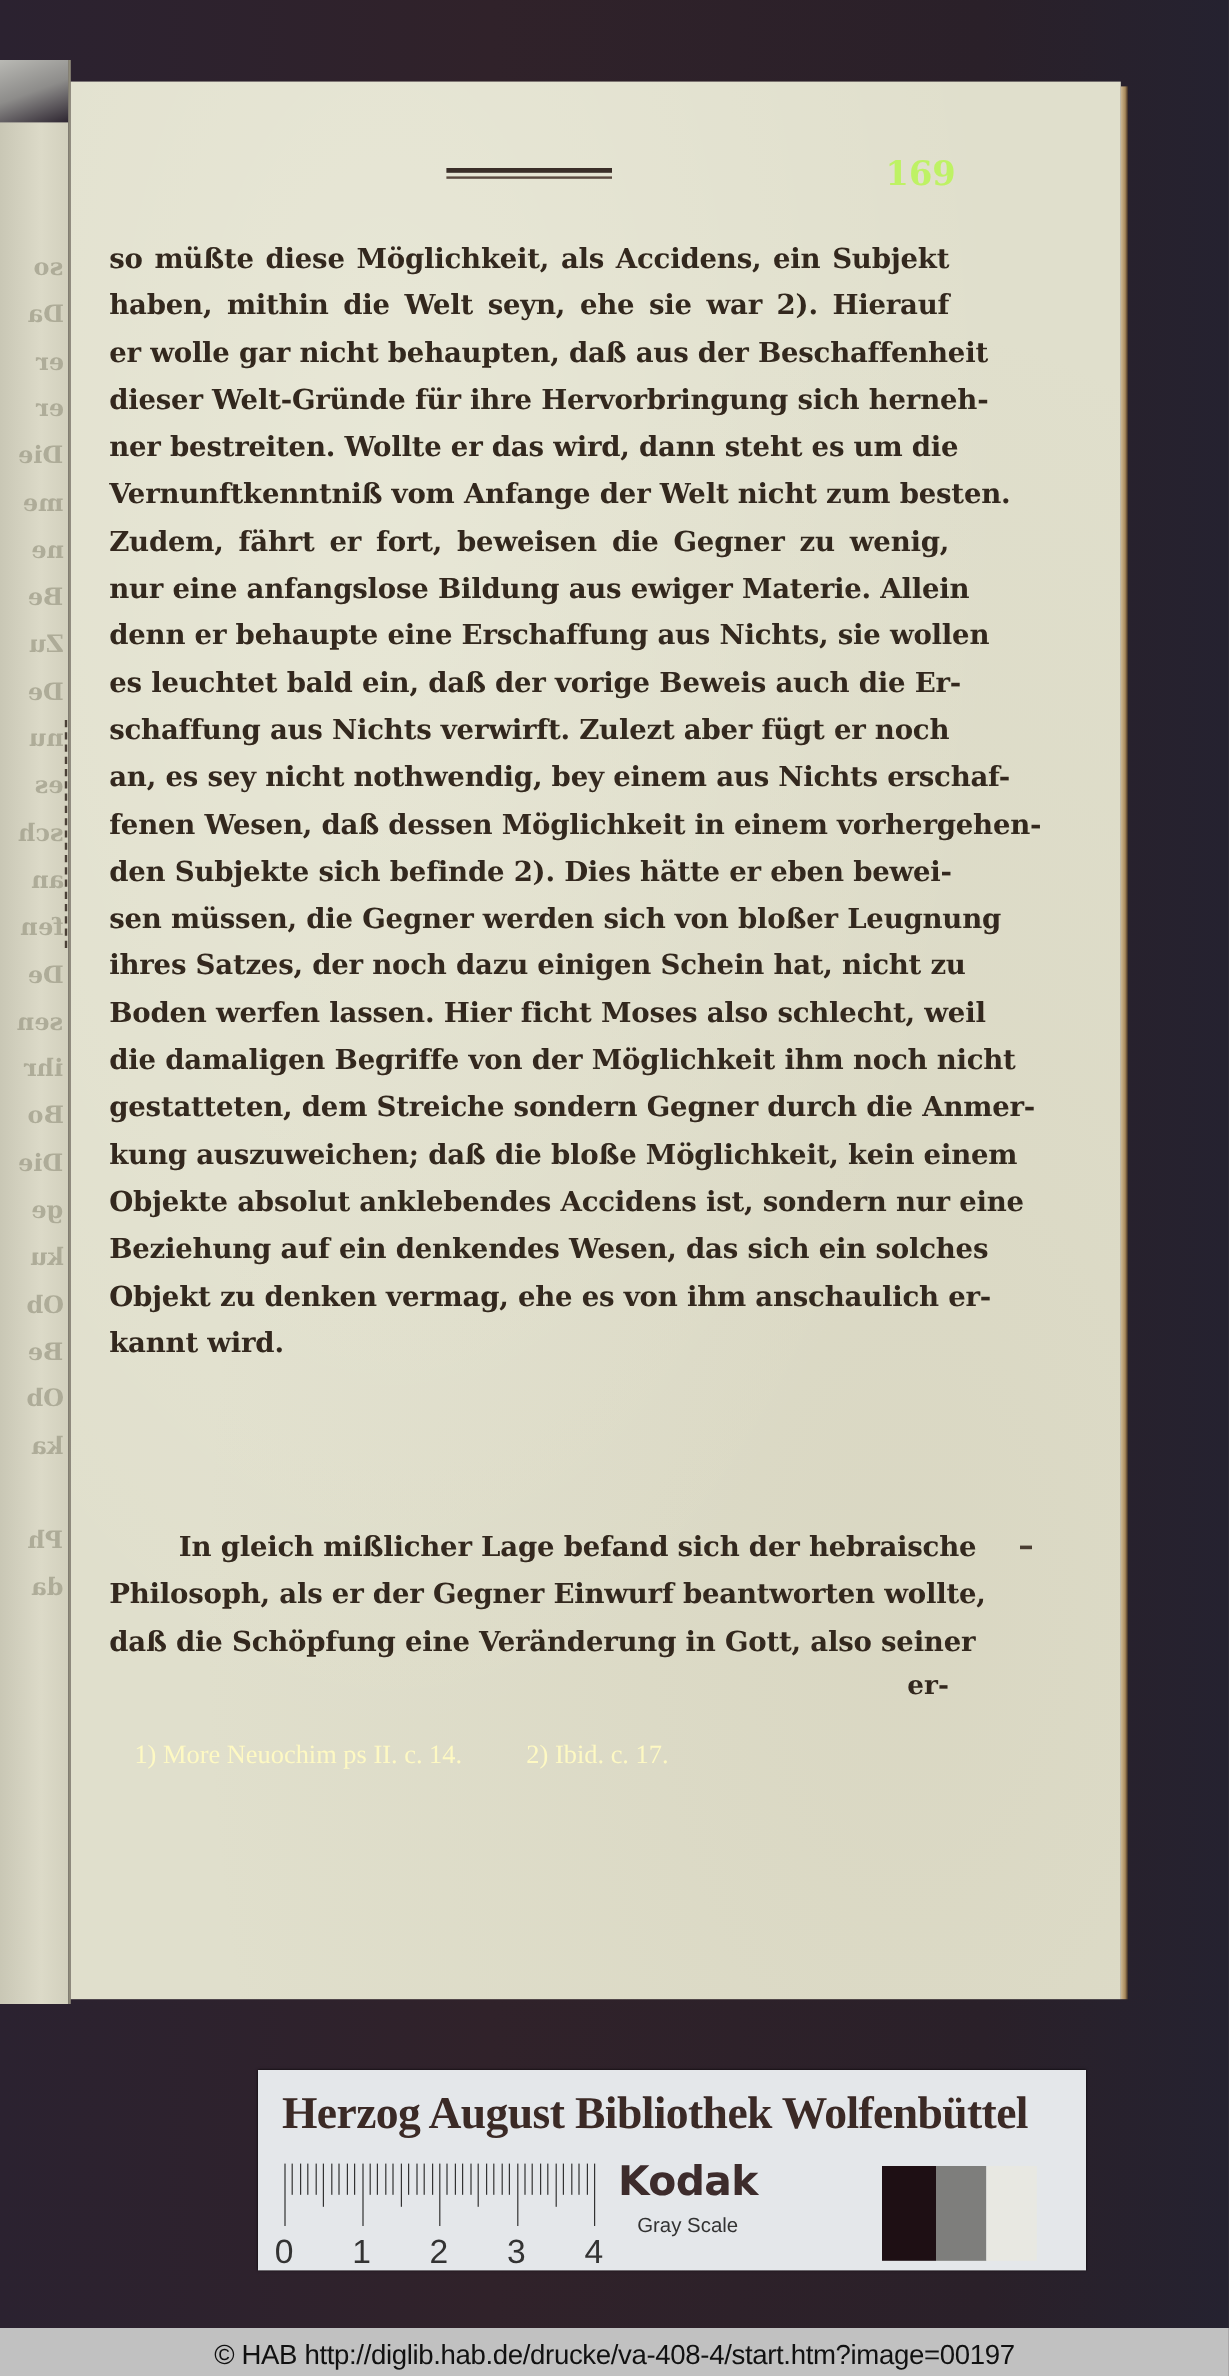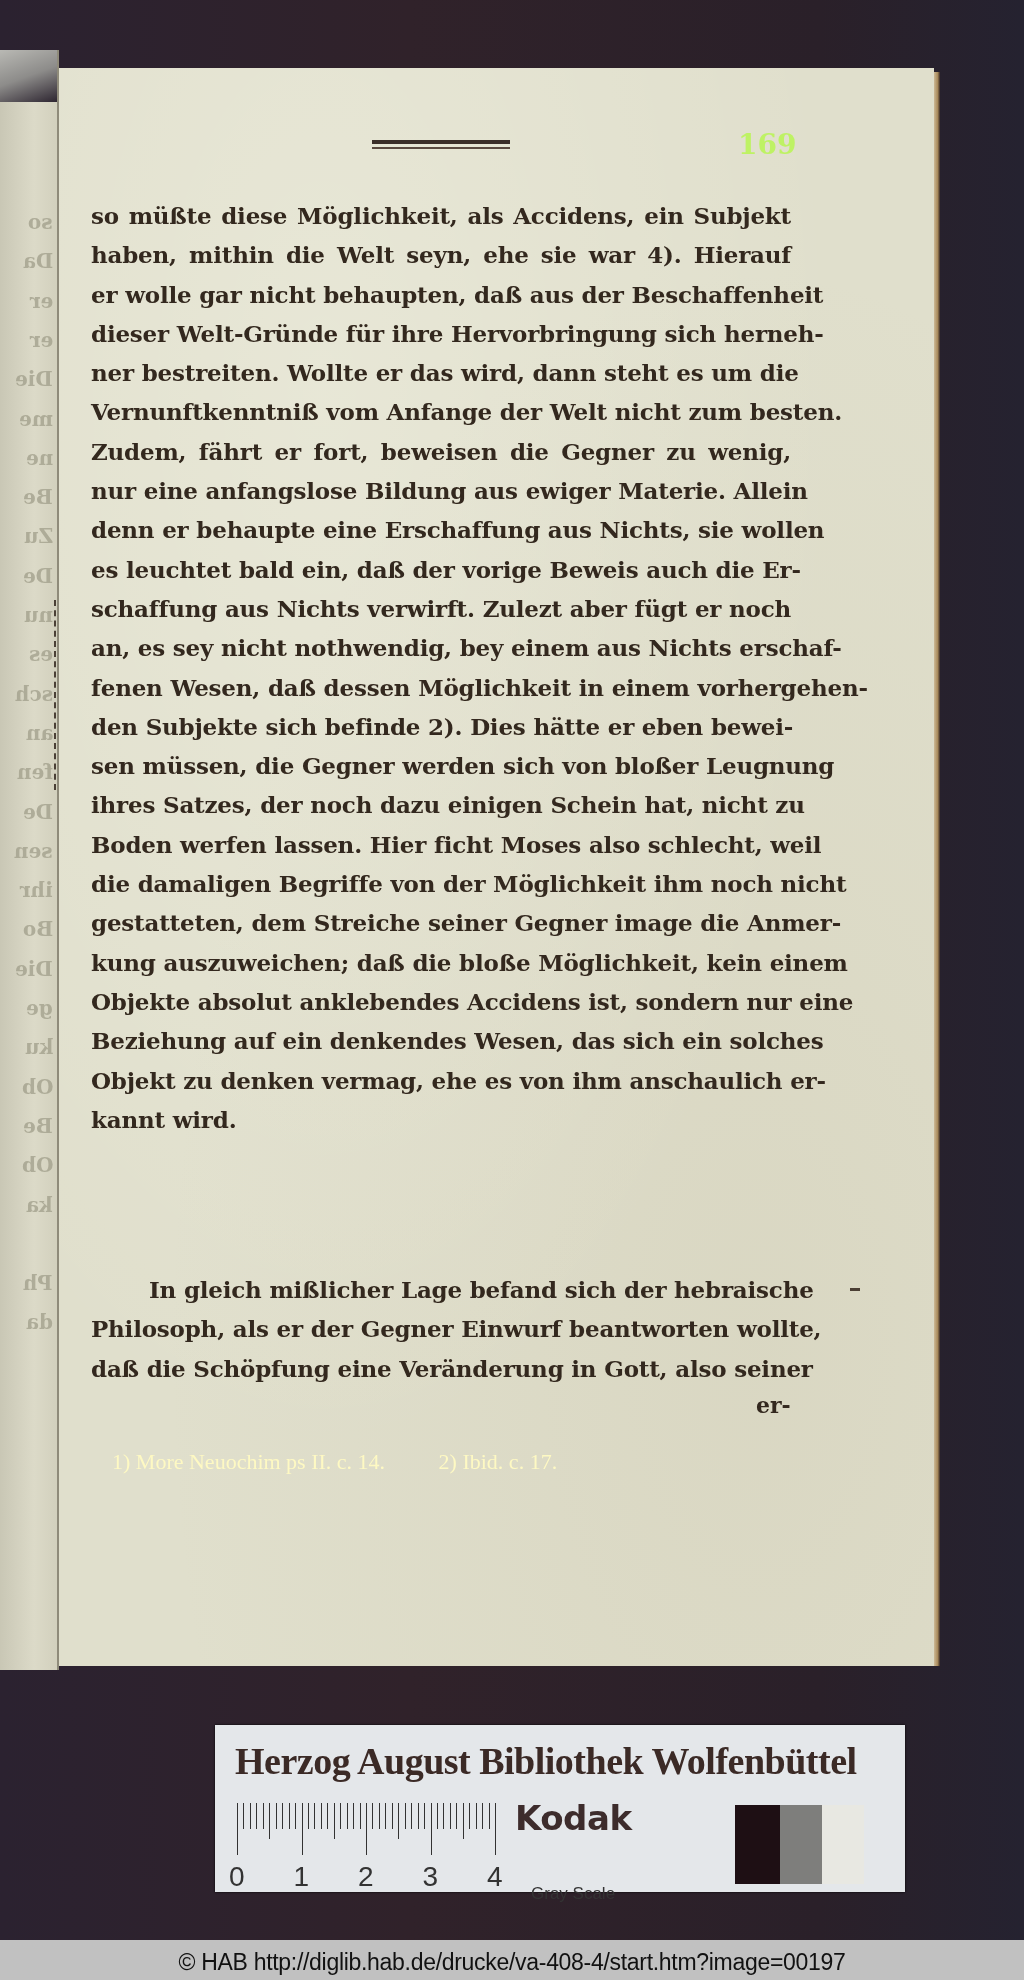--- a/index.html
+++ b/index.html
@@ -89,21 +89,21 @@
   .tick { position:absolute; top:0; width:1px; background:#333; }
   .ruler-label {
     position:absolute; top:58px; font-family:"Liberation Sans", sans-serif; font-size:28px; color:#333;
   }
   .kodak {
     position:absolute; left:300px; top:73px; font-family:"DejaVu Sans", sans-serif; font-weight:bold;
     font-size:34px; color:#3d2c2c; letter-spacing:-0.5px;
   }
   .kodak-sub {
     position:absolute; left:316px; top:120px; font-family:"Liberation Sans", sans-serif;
-    font-size:17px; color:#333;margin-top:39px;
+    font-size:17px; color:#333;
   }
   .swatch { position:absolute; top:80px; height:79px; }
   .caption-bar {
     position:absolute; left:0; top:1940px; width:1024px; height:40px; background:#c1c1c1;
   }
   .caption {
     position:absolute; left:0; top:1949px; width:1024px; text-align:center;
     font-family:"Liberation Sans", sans-serif; font-size:23px; color:#111; letter-spacing:-0.3px;
   }
 </style>
@@ -150,38 +150,38 @@
 <div class="stitch"></div>
 
 <div class="page"></div>
 <div class="page-edge"></div>
 
 <div class="header-rule"></div>
 <div class="page-number">169</div>
 
 <div class="body-text" id="para1">
     <span class="line">so müßte diese Möglichkeit, als Accidens, ein Subjekt</span>
-    <span class="line">haben, mithin die Welt seyn, ehe sie war 4).   Hierauf</span>
+    <span class="line">haben, mithin die Welt seyn, ehe sie war 2).   Hierauf</span>
     <span class="line">er wolle gar nicht behaupten, daß aus der Beschaffenheit</span>
     <span class="line">dieser Welt-Gründe für ihre Hervorbringung sich herneh-</span>
     <span class="line">ner bestreiten.   Wollte er das wird, dann steht es um die</span>
     <span class="line">Vernunftkenntniß vom Anfange der Welt nicht zum besten.</span>
     <span class="line">Zudem, fährt er fort, beweisen die Gegner zu wenig,</span>
     <span class="line">nur eine anfangslose Bildung aus ewiger Materie.   Allein</span>
     <span class="line">denn er behaupte eine Erschaffung aus Nichts, sie wollen</span>
     <span class="line">es leuchtet bald ein, daß der vorige Beweis auch die Er-</span>
     <span class="line">schaffung aus Nichts verwirft.   Zulezt aber fügt er noch</span>
     <span class="line">an, es sey nicht nothwendig, bey einem aus Nichts erschaf-</span>
     <span class="line">fenen Wesen, daß dessen Möglichkeit in einem vorhergehen-</span>
     <span class="line">den Subjekte sich befinde 2).   Dies hätte er eben bewei-</span>
     <span class="line">sen müssen, die Gegner werden sich von bloßer Leugnung</span>
     <span class="line">ihres Satzes, der noch dazu einigen Schein hat, nicht zu</span>
     <span class="line">Boden werfen lassen.   Hier ficht Moses also schlecht, weil</span>
     <span class="line">die damaligen Begriffe von der Möglichkeit ihm noch nicht</span>
-    <span class="line">gestatteten, dem Streiche seiner Gegner image die Anmer-</span>
+    <span class="line">gestatteten, dem Streiche sondern Gegner durch die Anmer-</span>
     <span class="line">kung auszuweichen; daß die bloße Möglichkeit, kein einem</span>
     <span class="line">Objekte absolut anklebendes Accidens ist, sondern nur eine</span>
     <span class="line">Beziehung auf ein denkendes Wesen, das sich ein solches</span>
     <span class="line">Objekt zu denken vermag, ehe es von ihm anschaulich er-</span>
     <span class="line last">kannt wird.</span>
   </div>
 <div class="body-text para2" id="para2">
     <span class="line indent">In gleich mißlicher Lage befand sich der hebraische</span>
     <span class="line">Philosoph, als er der Gegner Einwurf beantworten wollte,</span>
     <span class="line">daß die Schöpfung eine Veränderung in Gott, also seiner</span>

